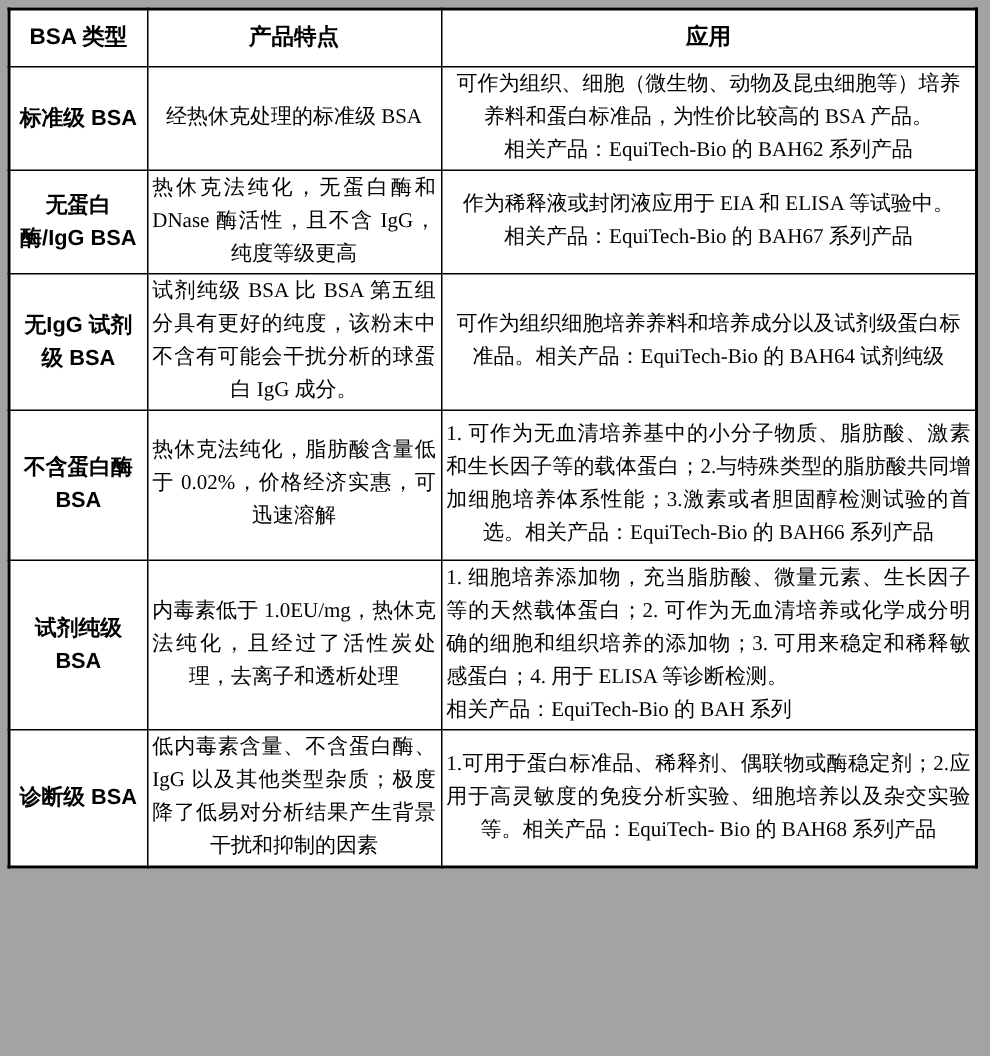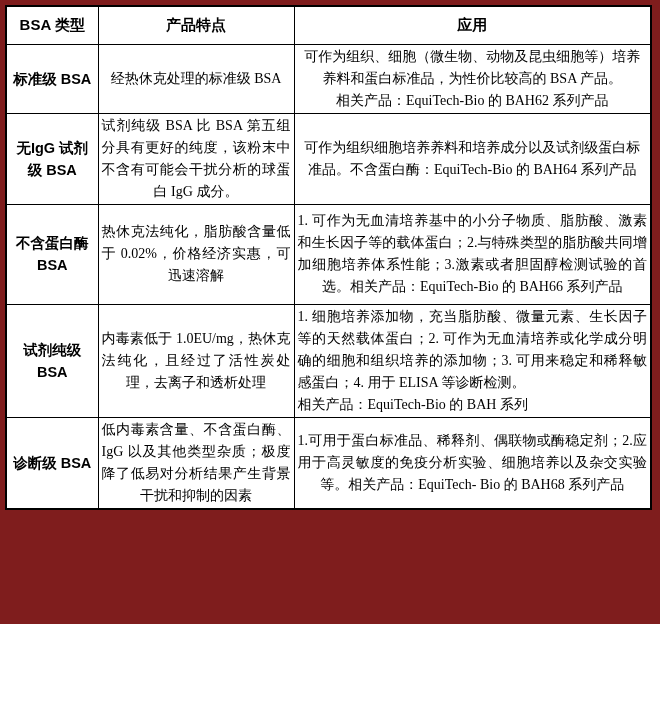--- a/index.html
+++ b/index.html
@@ -5,22 +5,22 @@
   html, body {
     margin: 0;
     padding: 0;
     background: #ffffff;
     width: 660px;
     height: 704px;
     font-family: "Liberation Serif", "DejaVu Serif", serif;
   }
   .page {
     width: 660px;
-    height: 624px;
-    background: #7f1d1d;
+    height: 704px;
+    background: #a3a3a3;
     box-sizing: border-box;
     padding: 5px 0 0 5px;
   }
   table.bsa-table {
     border-collapse: collapse;
     table-layout: fixed;
     width: 645px;
     border: 2px solid #000;
     background: #ffffff;
   }
@@ -90,25 +90,31 @@
     </tr>
 
     <tr class="r-0">
       <td class="type-cell">标准级 BSA</td>
       <td class="feature-cell">经热休克处理的标准级 BSA</td>
       <td class="app-cell al-c">可作为组织、细胞（微生物、动物及昆虫细胞等）培养养料和蛋白标准品，为性价比较高的 BSA 产品。
 相关产品：EquiTech-Bio 的 BAH62 系列产品</td>
     </tr>
 
 
+    <tr class="r-2">
+      <td class="type-cell">无蛋白酶/IgG BSA</td>
+      <td class="feature-cell">热休克法纯化，无蛋白酶和 DNase 酶活性，且不含 IgG，纯度等级更高</td>
+      <td class="app-cell al-c">作为稀释液或封闭液应用于 EIA 和 ELISA 等试验中。
+相关产品：EquiTech-Bio 的 BAH67 系列产品</td>
+    </tr>
 
     <tr class="r-3">
       <td class="type-cell">无IgG 试剂级 BSA</td>
       <td class="feature-cell">试剂纯级 BSA 比 BSA 第五组分具有更好的纯度，该粉末中不含有可能会干扰分析的球蛋白 IgG 成分。</td>
-      <td class="app-cell al-c">可作为组织细胞培养养料和培养成分以及试剂级蛋白标准品。不含蛋白酶：EquiTech-Bio 的 BAH64 系列产品</td>
+      <td class="app-cell al-c">可作为组织细胞培养养料和培养成分以及试剂级蛋白标准品。相关产品：EquiTech-Bio 的 BAH64 试剂纯级</td>
     </tr>
 
 
     <tr class="r-5">
       <td class="type-cell">不含蛋白酶 BSA</td>
       <td class="feature-cell">热休克法纯化，脂肪酸含量低于 0.02%，价格经济实惠，可迅速溶解</td>
       <td class="app-cell al-jc">1. 可作为无血清培养基中的小分子物质、脂肪酸、激素和生长因子等的载体蛋白；2.与特殊类型的脂肪酸共同增加细胞培养体系性能；3.激素或者胆固醇检测试验的首选。相关产品：EquiTech-Bio 的 BAH66 系列产品</td>
     </tr>
 
     <tr class="r-6">

